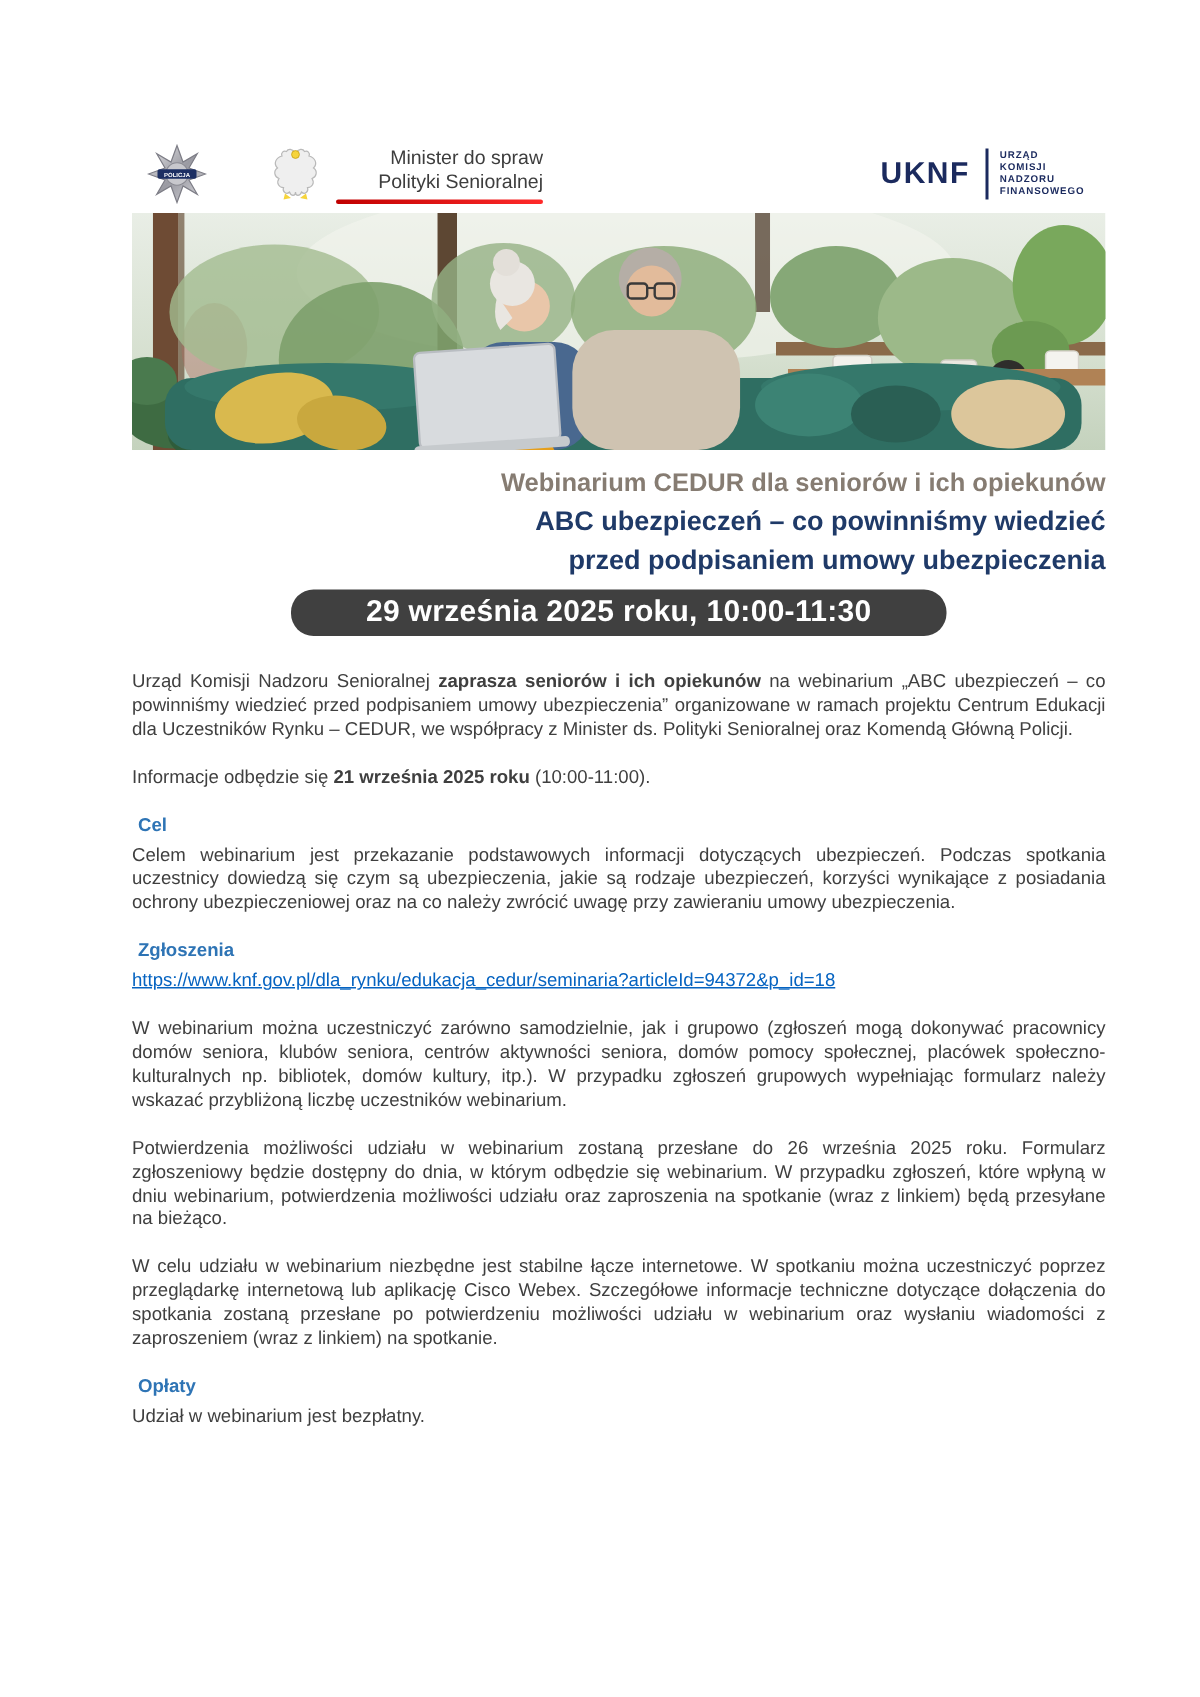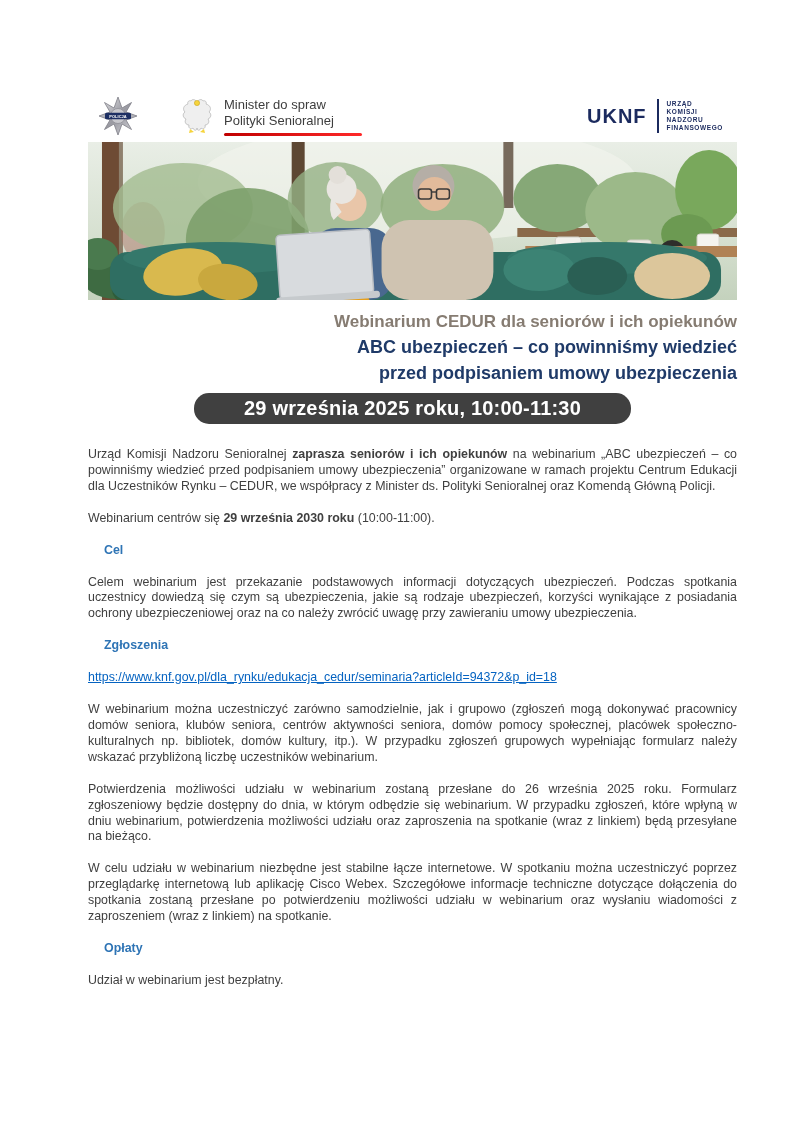--- a/index.html
+++ b/index.html
@@ -17,21 +17,21 @@
   }
   
   .header-block { width: 649px; }
   .logo-band {
     height: 52px; background: #ffffff;
     display: flex; align-items: center;
   }
   .police-logo { width: 40px; height: 42px; margin-left: 10px; flex: 0 0 auto; }
   .minister-logo { display: flex; align-items: center; margin-left: 42px; }
   .eagle { width: 34px; height: 38px; margin-right: 10px; }
-  .minister-text-wrap { display: flex; flex-direction: column; }
+  .minister-text-wrap { display: flex; flex-direction: column; align-items: flex-end; }
   .minister-text {
     font-size: 13px; line-height: 16px; color: #3d3d3d; font-weight: 400;
   }
   .minister-underline {
     margin-top: 4px; height: 3px; width: 138px;
     background: linear-gradient(90deg, #c00000, #ff2a2a);
     border-radius: 2px;
   }
   .uknf-logo { margin-left: auto; margin-right: 14px; display: flex; align-items: center; }
   .uknf-acronym {
@@ -55,21 +55,21 @@
     display: flex; align-items: center; justify-content: center;
     letter-spacing: 0.2px;
   }
   
   .body-text { margin-top: 23px; width: 649px; font-size: 12.4px; line-height: 15.9px; }
   .para { text-align: justify; margin-bottom: 16px; }
   .para.no-gap { margin-bottom: 0; }
   .para b { font-weight: 700; }
   .section-heading {
     font-size: 12.4px; font-weight: 700; color: #2e74b5;
-    margin: 16px; line-height: 15.9px;
+    margin: 4px; line-height: 15.9px;
   }
   .link-line { margin-bottom: 16px; }
   .doc-link { color: #0563c1; text-decoration: underline; cursor: pointer; }
 </style>
 </head>
 <body>
 
 <div class="page">
 
   <div class="header-block">
@@ -190,21 +190,21 @@
     <div class="title-line1">Webinarium CEDUR dla seniorów i ich opiekunów</div>
     <div class="title-line2">ABC ubezpieczeń – co powinniśmy wiedzieć</div>
     <div class="title-line3">przed podpisaniem umowy ubezpieczenia</div>
     <div class="date-banner">29 września 2025 roku, 10:00-11:30</div>
   </div>
 
   <div class="body-text">
 
     <p class="para"><span>Urząd Komisji Nadzoru Senioralnej </span><b>zaprasza seniorów i ich opiekunów</b><span> na webinarium „ABC ubezpieczeń – co powinniśmy wiedzieć przed podpisaniem umowy ubezpieczenia” organizowane w ramach projektu Centrum Edukacji dla Uczestników Rynku – CEDUR, we współpracy z Minister ds. Polityki Senioralnej oraz Komendą Główną Policji.</span></p>
 
-    <p class="para"><span>Webinarium centrów się </span><b>29 września 2030 roku</b><span> (10:00-11:00).</span></p>
+    <p class="para"><span>Informacje odbędzie się </span><b>21 września 2025 roku</b><span> (10:00-11:00).</span></p>
 
     <h3 class="section-heading">Cel</h3>
     <p class="para">Celem webinarium jest przekazanie podstawowych informacji dotyczących ubezpieczeń. Podczas spotkania uczestnicy dowiedzą się czym są ubezpieczenia, jakie są rodzaje ubezpieczeń, korzyści wynikające z posiadania ochrony ubezpieczeniowej oraz na co należy zwrócić uwagę przy zawieraniu umowy ubezpieczenia.</p>
 
     <h3 class="section-heading">Zgłoszenia</h3>
     <div class="link-line"><a class="doc-link">https://www.knf.gov.pl/dla_rynku/edukacja_cedur/seminaria?articleId=94372&amp;p_id=18</a></div>
 
     <p class="para">W webinarium można uczestniczyć zarówno samodzielnie, jak i grupowo (zgłoszeń mogą dokonywać pracownicy domów seniora, klubów seniora, centrów aktywności seniora, domów pomocy społecznej, placówek społeczno-kulturalnych np. bibliotek, domów kultury, itp.). W przypadku zgłoszeń grupowych wypełniając formularz należy wskazać przybliżoną liczbę uczestników webinarium.</p>
     <p class="para">Potwierdzenia możliwości udziału w webinarium zostaną przesłane do 26 września 2025 roku. Formularz zgłoszeniowy będzie dostępny do dnia, w którym odbędzie się webinarium. W przypadku zgłoszeń, które wpłyną w dniu webinarium, potwierdzenia możliwości udziału oraz zaproszenia na spotkanie (wraz z linkiem) będą przesyłane na bieżąco.</p>
 

